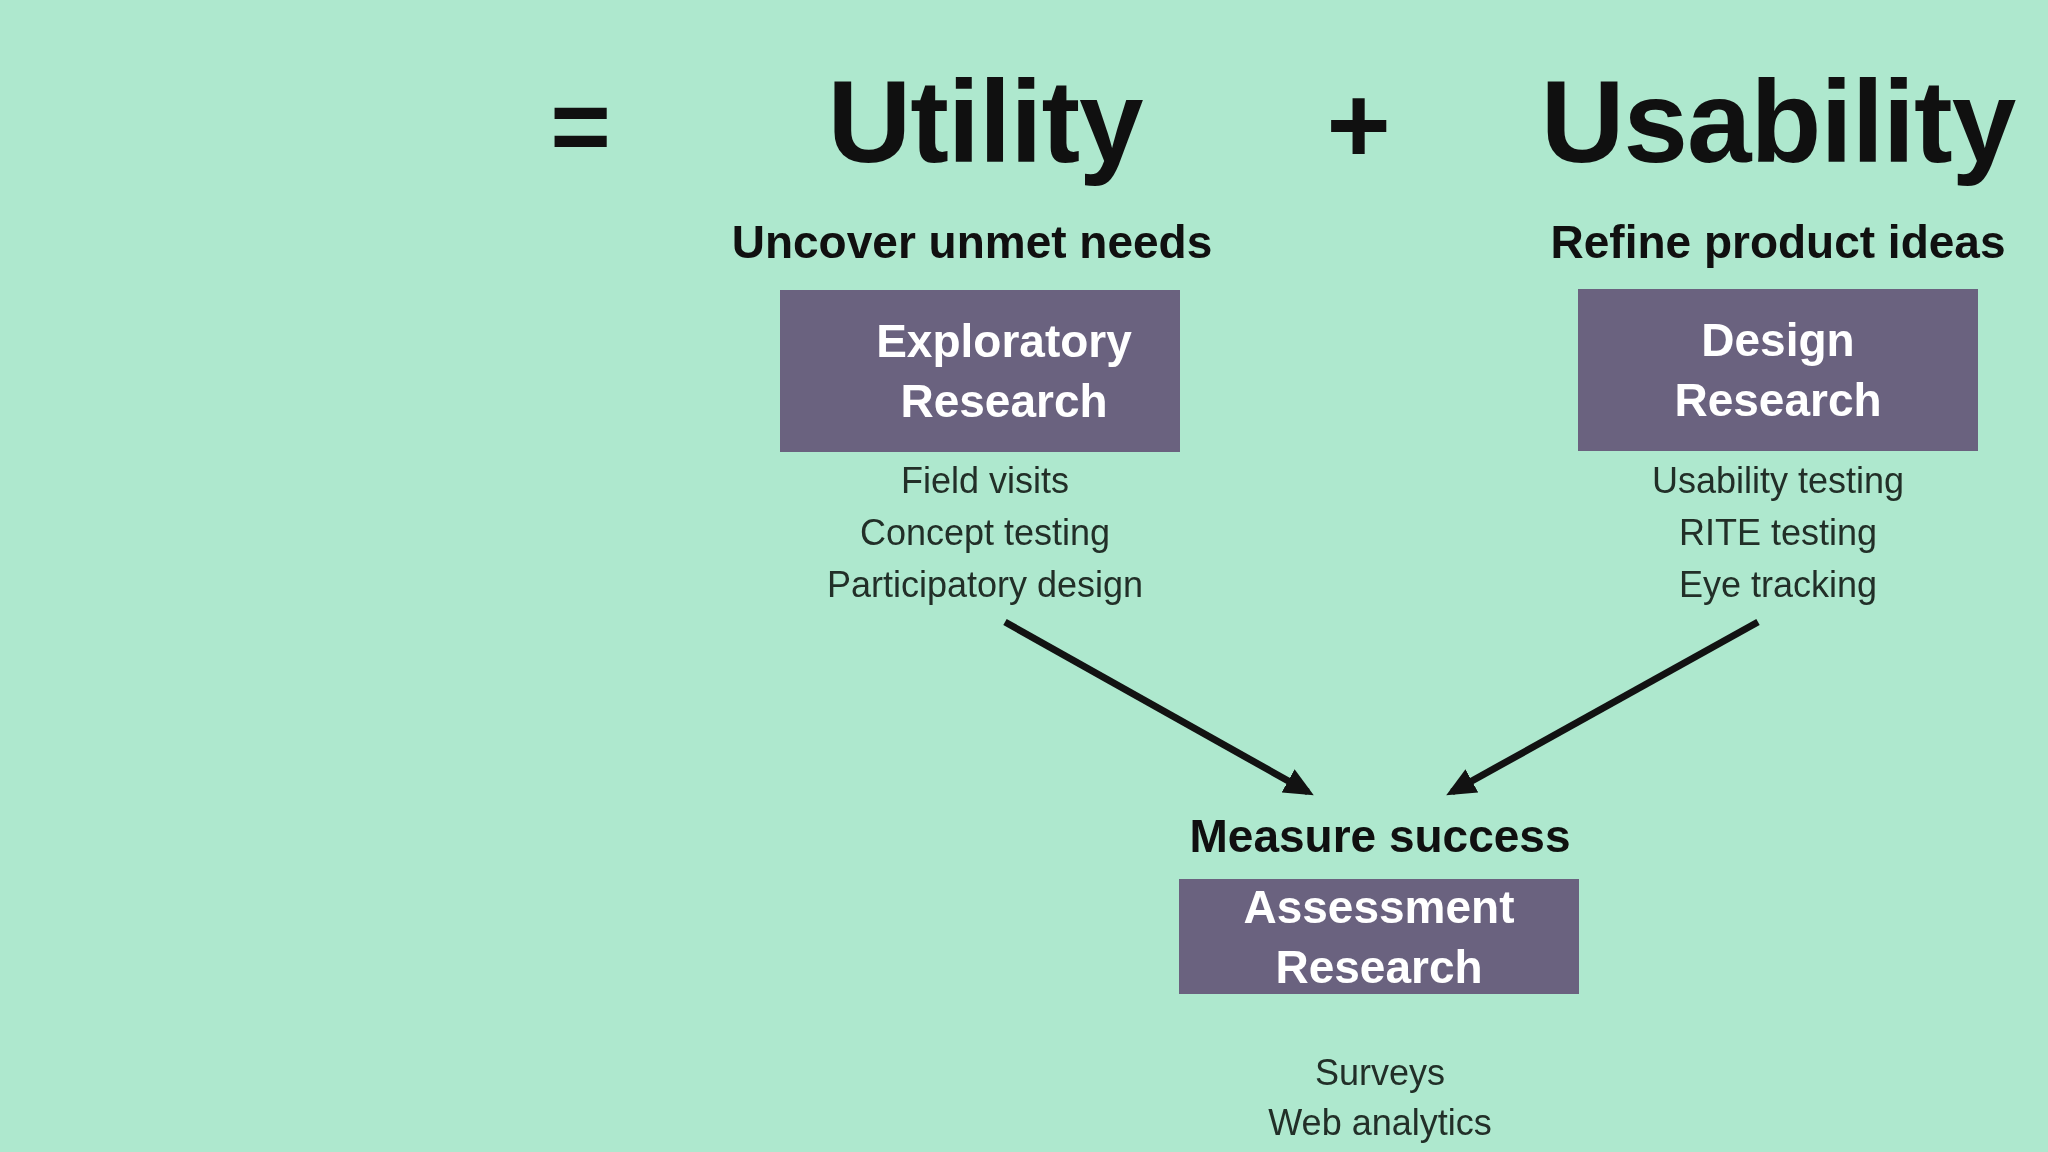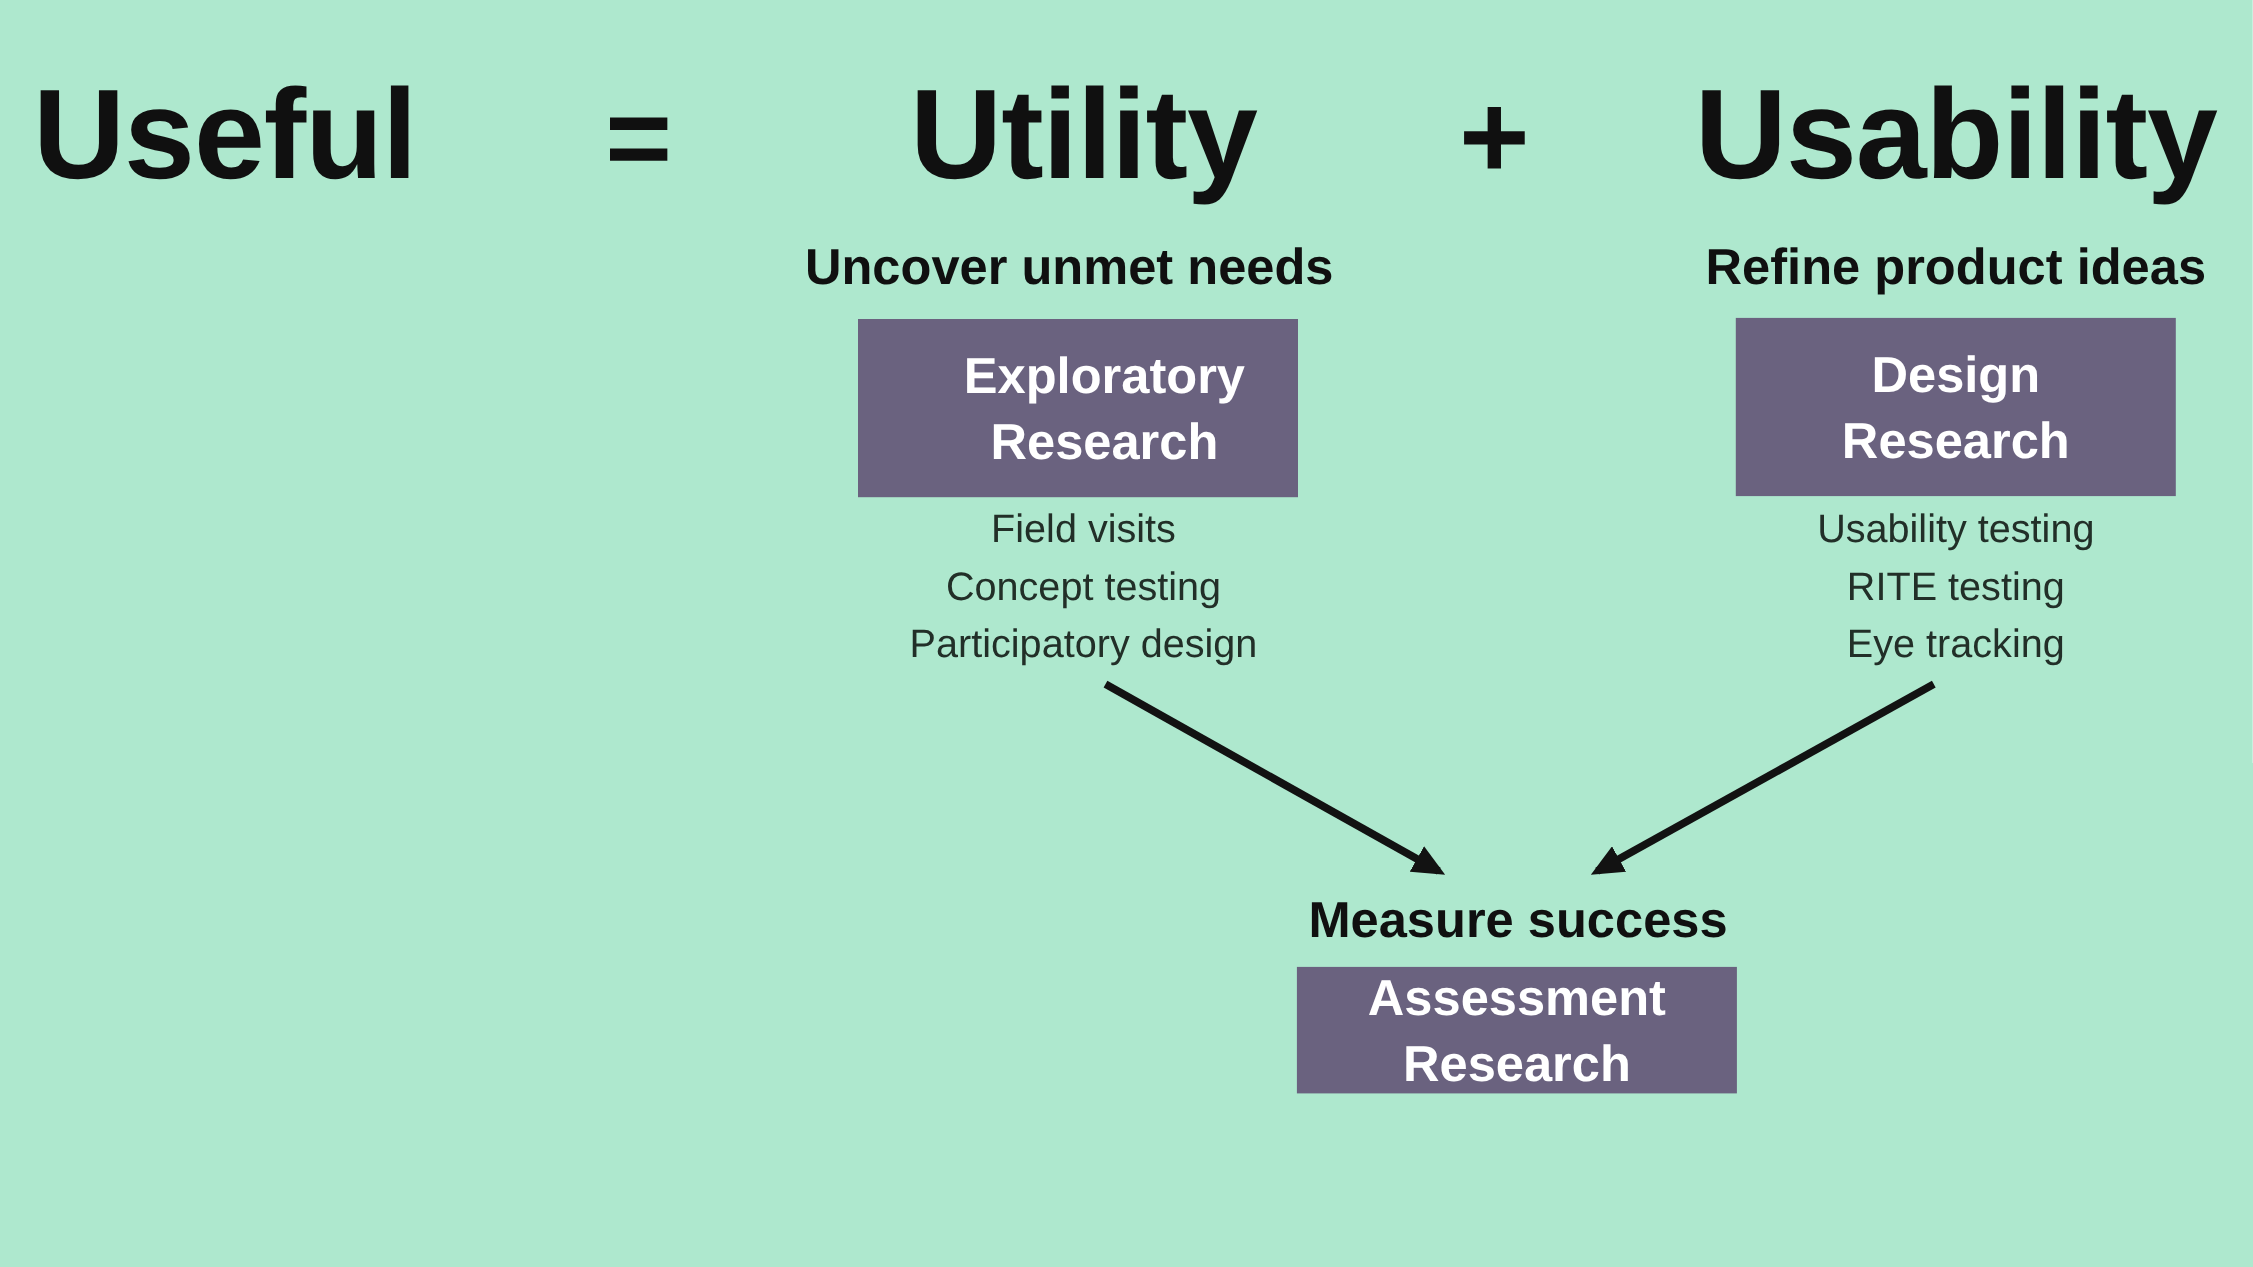--- a/index.html
+++ b/index.html
@@ -99,21 +99,20 @@
     height: 1152px;
     color: var(--arrow);
     pointer-events: none;
   }
 </style>
 </head>
 <body>
 
 <div class="canvas">
 
-  <div class="eq-term eq-useful">Useful</div>
   <div class="eq-term eq-equals">=</div>
   <div class="eq-term eq-utility">Utility</div>
   <div class="eq-term eq-plus">+</div>
   <div class="eq-term eq-usability">Usability</div>
 
   <div class="subtitle subtitle-utility">Uncover unmet needs</div>
   <div class="research-box box-utility">
     <div class="box-line">Exploratory</div>
     <div class="box-line">Research</div>
   </div>
@@ -142,14 +141,18 @@
     </defs>
     <line x1="1005" y1="622" x2="1308" y2="792" stroke="currentColor" stroke-width="7" marker-end="url(#arrowhead)"></line>
     <line x1="1758" y1="622" x2="1452" y2="792" stroke="currentColor" stroke-width="7" marker-end="url(#arrowhead)"></line>
   </svg>
 
   <div class="subtitle subtitle-assessment">Measure success</div>
   <div class="research-box box-assessment">
     <div class="box-line">Assessment</div>
     <div class="box-line">Research</div>
   </div>
+  <div class="methods methods-assessment">
+    <div class="method">Surveys</div>
+    <div class="method">Web analytics</div>
+  </div>
 
 </div>
 
 </body></html>

